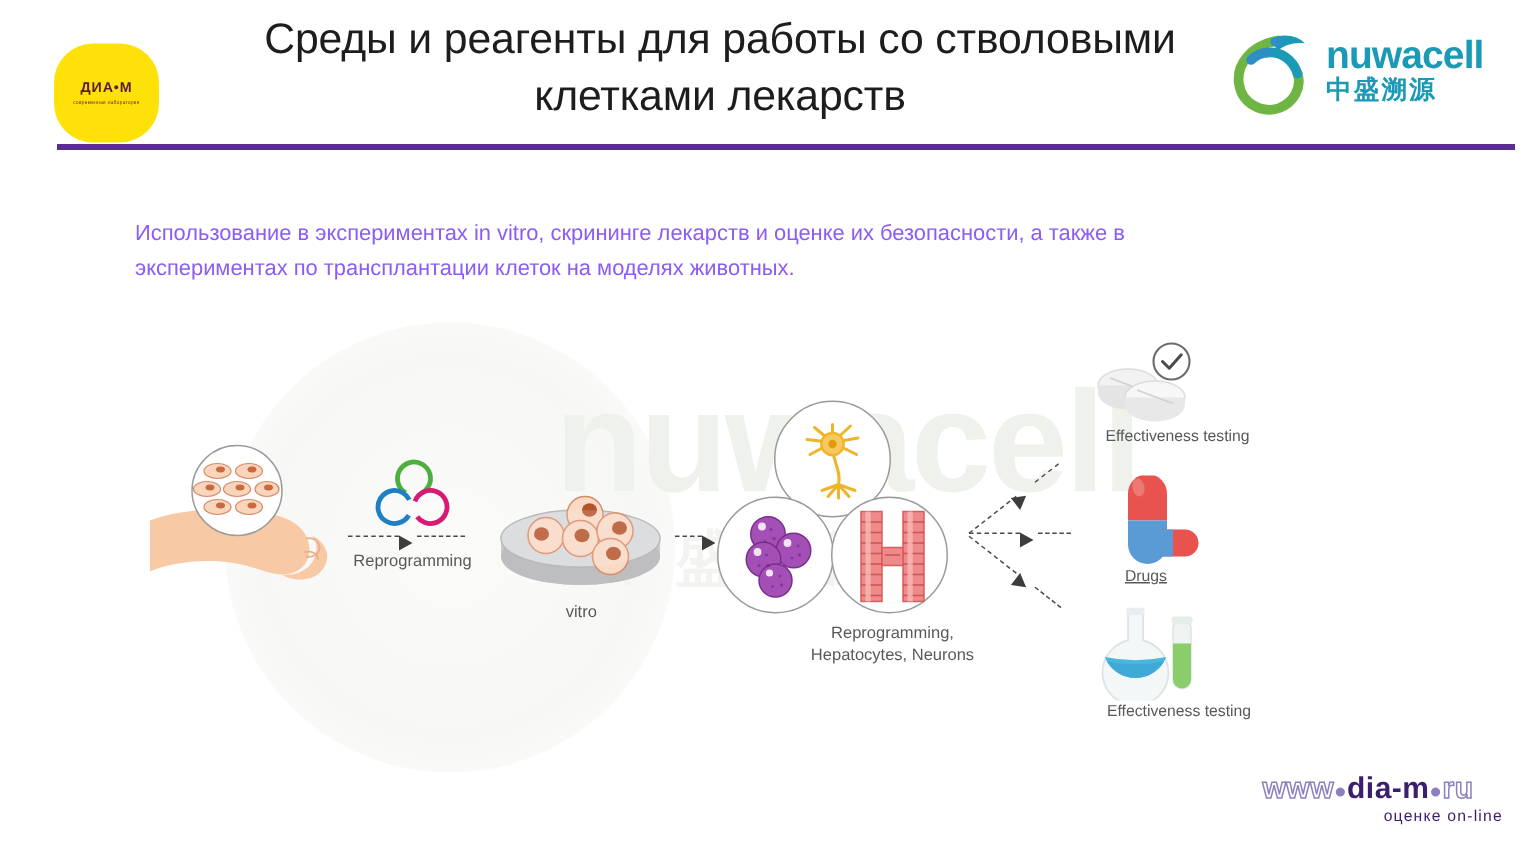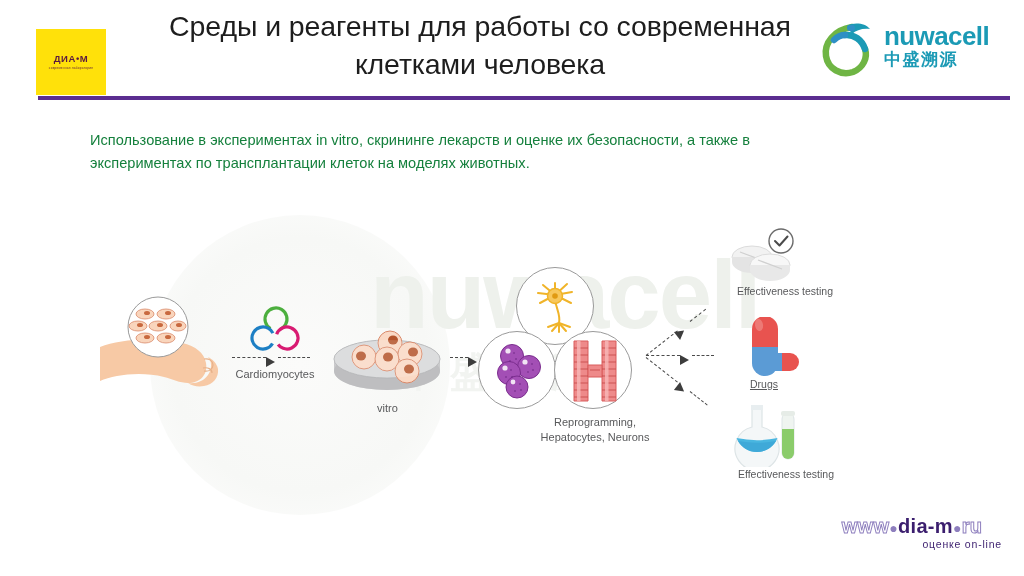--- a/index.html
+++ b/index.html
@@ -10,21 +10,21 @@
     overflow: hidden;
   }
   .slide { position: relative; width: 1024px; height: 576px; background: #fff; }
 
   
   .logo-diam {
     position: absolute; left: 36px; top: 29px;
     width: 70px; height: 66px;
     background: #FFE10A;
     display: flex; flex-direction: column;
-    align-items: center; justify-content: center;
+    align-items: center; justify-content: center; border-radius: 26px;
   }
   .logo-diam-main {
     font-family: "Liberation Sans", sans-serif;
     font-weight: bold; font-size: 9.5px; letter-spacing: .6px;
     color: #5B1A40; line-height: 1;
   }
   .logo-diam-sub {
     font-size: 3.1px; color: #5B1A40; letter-spacing: .25px;
     margin-top: 2.5px; white-space: nowrap; transform: scaleY(1.15);
   }
@@ -53,23 +53,23 @@
     letter-spacing: 1.5px; line-height: 1.1; margin-top: 1px;
   }
 
   .rule {
     position: absolute; left: 38px; top: 96px;
     width: 972px; height: 4px; background: #5B2D90;
   }
 
   
   .lead {
-    position: absolute; left: 90px; top: 129px; width: 750px;
-    font-family: "Liberation Sans", sans-serif;
-    font-size: 14.6px; color: #15803d; line-height: 1.55;
+    position: absolute; left: 90px; top: 145px; width: 750px;
+    font-family: "Liberation Sans", sans-serif;
+    font-size: 14.6px; color: #8b5cf6; line-height: 1.55;
   }
 
   
   .diagram { position: absolute; left: 0; top: 205px; width: 1024px; height: 300px; }
   .wm {
     position: absolute; left: 370px; top: 35px;
     font-size: 96px; font-weight: bold; color: #eef1ec;
     letter-spacing: -2px; user-select: none;
   }
   .wm2 {
@@ -125,21 +125,21 @@
 </head>
 <body>
 
 <div class="slide">
 
   <div class="logo-diam">
     <div class="logo-diam-main">ДИА•М</div>
     <div class="logo-diam-sub">современная лаборатория</div>
   </div>
 
-  <div class="title">Среды и реагенты для работы  со современная клетками человека</div>
+  <div class="title">Среды и реагенты для работы  со стволовыми клетками лекарств</div>
 
   <div class="nuwa-logo">
     <svg class="nuwa-mark" viewBox="0 0 62 62">
       <path d="M34 7 C16 10,6 23,8 36 C10 49,23 56,35 52 C45 48,50 38,47 29" fill="none" stroke="#6FB544" stroke-width="6.5" stroke-linecap="round"></path>
       <path d="M47 29 C44 20,36 14,27 15" fill="none" stroke="#1B9AB5" stroke-width="6.5" stroke-linecap="round"></path>
       <path d="M27 15 C23 15,19 17,16 20" fill="none" stroke="#2E8FC4" stroke-width="6.5" stroke-linecap="round"></path>
       <path d="M29 6 C36 2,47 3,52 9 C45 8,38 10,34 14 Z" fill="#1B9AB5"></path>
       <ellipse cx="33" cy="8" rx="4" ry="3.2" fill="#2E8FC4"></ellipse>
     </svg>
     <div class="nuwa-words">
@@ -188,21 +188,21 @@
 
     <svg class="node" style="left:248px; top:100px; width:56px; height:52px;" viewBox="0 0 56 52">
       <circle cx="28" cy="14" r="11" fill="none" stroke="#4CAF3E" stroke-width="3.2" stroke-dasharray="58 12" transform="rotate(120 28 14)"></circle>
       <circle cx="15" cy="33" r="11" fill="none" stroke="#1D7FC4" stroke-width="3.2" stroke-dasharray="58 12" transform="rotate(30 15 33)"></circle>
       <circle cx="39" cy="33" r="11" fill="none" stroke="#D81B72" stroke-width="3.2" stroke-dasharray="58 12" transform="rotate(200 39 33)"></circle>
     </svg>
 
     <div class="dash" style="left:232px; top:152px; width:34px;"></div>
     <div class="ahead" style="left:266px; top:152px;"></div>
     <div class="dash" style="left:278px; top:152px; width:32px;"></div>
-    <div class="caption" style="left:215px; top:162px; width:120px;">Cardiomyocytes</div>
+    <div class="caption" style="left:215px; top:162px; width:120px;">Reprogramming</div>
 
     <svg class="node" style="left:330px; top:122px; width:115px; height:72px;" viewBox="0 0 115 72">
       <ellipse cx="57" cy="44" rx="53" ry="19" fill="#C9CACB"></ellipse>
       <path d="M4 44 L4 32 A53 19 0 0 0 110 32 L110 44 A53 19 0 0 1 4 44 Z" fill="#B9BABC" opacity=".75"></path>
       <ellipse cx="57" cy="32" rx="53" ry="19" fill="#D7D8D9" stroke="#b5b6b8" stroke-width="1"></ellipse>
       <g stroke="#D9896A" stroke-width="1">
         <circle cx="60" cy="16" r="12" fill="#FAD9C5"></circle>
         <circle cx="34" cy="30" r="12" fill="#FAD9C5"></circle>
         <circle cx="57" cy="32" r="12" fill="#FAD9C5"></circle>
         <circle cx="80" cy="27" r="12" fill="#FAD9C5"></circle>

